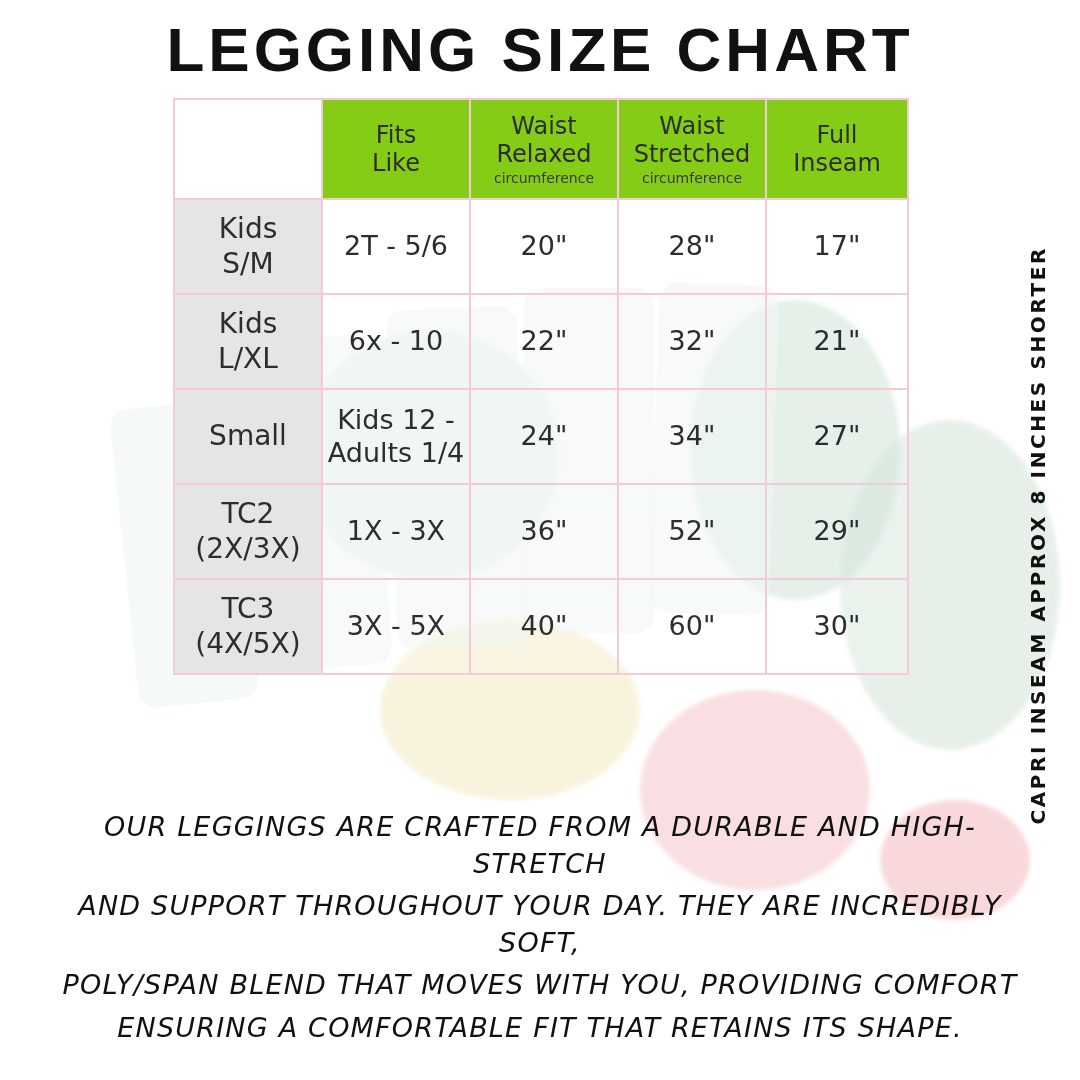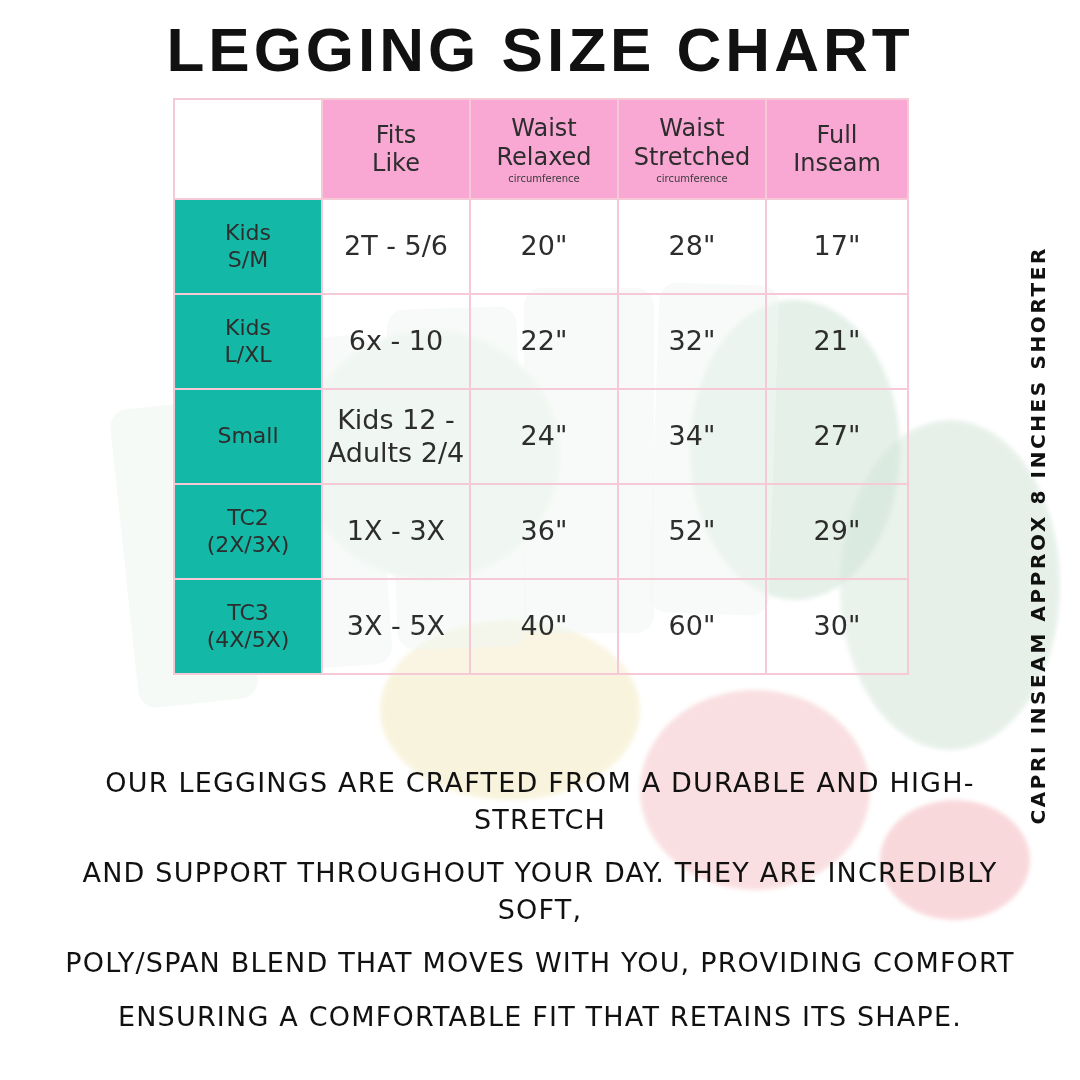--- a/index.html
+++ b/index.html
@@ -72,41 +72,41 @@
     font-weight: normal;
     padding: 0;
   }
   col.c-size   { width: 148px; }
   col.c-fits   { width: 148px; }
   col.c-relax  { width: 148px; }
   col.c-stretch{ width: 148px; }
   col.c-inseam { width: 142px; }
 
   thead td, thead th {
-    background: #f9a8d4;
+    background: #84cc16;
     height: 98px;
     font-size: 24px;
     line-height: 1.18;
   }
   thead td.corner-blank {
     background: transparent;
     border: none;
   }
   .sub-note {
     display: block;
-    font-size: 10px;
+    font-size: 14px;
     line-height: 1.1;
     margin-top: 2px;
     color: #3a3a3a;
   }
 
   tbody tr { height: 95px; }
   tbody td.size-cell {
-    background: #14b8a6;
-    font-size: 22px;
+    background: #e5e5e5;
+    font-size: 28px;
     line-height: 1.22;
   }
   tbody td.val-cell {
     background: rgba(255,255,255,0.16);
     font-size: 27px;
     line-height: 1.22;
   }
 
   
   #side-note {
@@ -135,21 +135,21 @@
     left: 40px;
     bottom: 28px;
     width: 1000px;
     text-align: center;
     font-size: 27px;
     line-height: 1.35;
     letter-spacing: 1.2px;
     color: #111;
     font-weight: normal;
   }
-  #footer p { margin: 17px; }
+  #footer p { margin: 6px; font-style: italic; }
 </style>
 </head>
 <body>
 
 <div id="page">
 
   <div id="bg-art">
     <div class="bg-blob" style="left:690px; top:300px; width:210px; height:300px; background:#bcd9c6; opacity:.45;"></div>
     <div class="bg-blob" style="left:840px; top:420px; width:220px; height:330px; background:#c9dfd0; opacity:.45;"></div>
     <div class="bg-blob" style="left:640px; top:690px; width:230px; height:200px; background:#f3b9bd; opacity:.45;"></div>
@@ -223,21 +223,21 @@
         <td class="val-cell">32"</td>
         <td class="val-cell">21"</td>
       </tr>
 
       <tr>
         <td class="size-cell">
           <span>Small</span>
         </td>
         <td class="val-cell">
           <span>Kids 12 -</span><br>
-          <span>Adults 2/4</span>
+          <span>Adults 1/4</span>
         </td>
         <td class="val-cell">24"</td>
         <td class="val-cell">34"</td>
         <td class="val-cell">27"</td>
       </tr>
 
 
 
       <tr>
         <td class="size-cell">

